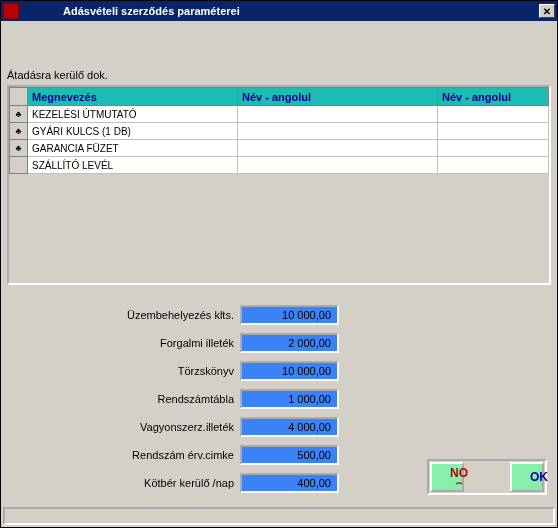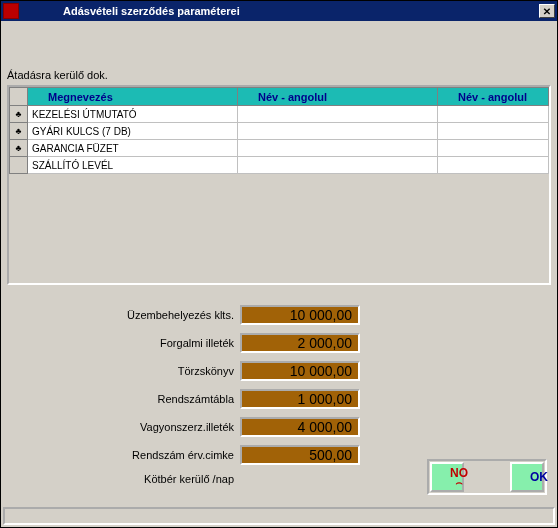--- a/index.html
+++ b/index.html
@@ -68,21 +68,21 @@
     width: 100%;
     border-collapse: collapse;
     background: #fff;
     table-layout: fixed;
   }
   table.grid th {
     background: #1cbbb4;
     color: #00008b;
     font-weight: bold;
     text-align: left;
-    padding: 2px 20px;
+    padding: 2px 4px;
     border: 1px solid #808080;
     font-size: 11px;
     height: 18px;
   }
   table.grid th.rowhdr {
     width: 18px;
     background: #d4d0c8;
     border: 1px solid #808080;
   }
   table.grid td {
@@ -110,27 +110,27 @@
     justify-content: flex-start;
     margin-bottom: 8px;
   }
   .form-label {
     width: 225px;
     text-align: right;
     padding-right: 6px;
     font-size: 11px;
   }
   .form-input {
-    width: 120px;
+    width: 99px;
     height: 20px;
     border: 2px inset #fff;
-    background: #a16207;
+    background: #3b82f6;
     text-align: right;
     padding: 0 6px;
-    font-size: 14px;
+    font-size: 11px;
     font-family: Arial, sans-serif;
   }
   .button-bar {
     position: absolute;
     right: 10px;
     bottom: 32px;
     display: flex;
     border: 2px inset #fff;
     padding: 1px;
   }
@@ -192,21 +192,21 @@
           <th>Név - angolul</th>
         </tr>
         <tr>
           <td class="marker">♣</td>
           <td>KEZELÉSI ÚTMUTATÓ</td>
           <td></td>
           <td></td>
         </tr>
         <tr>
           <td class="marker">♣</td>
-          <td>GYÁRI KULCS (7 DB)</td>
+          <td>GYÁRI KULCS (1 DB)</td>
           <td></td>
           <td></td>
         </tr>
         <tr>
           <td class="marker">♣</td>
           <td>GARANCIA FÜZET</td>
           <td></td>
           <td></td>
         </tr>
         <tr>
@@ -239,20 +239,21 @@
       <div class="form-row">
         <div class="form-label">Vagyonszerz.illeték</div>
         <input class="form-input" value="4 000,00" style="">
       </div>
       <div class="form-row">
         <div class="form-label">Rendszám érv.cimke</div>
         <input class="form-input" value="500,00" style="">
       </div>
       <div class="form-row">
         <div class="form-label">Kötbér kerülő /nap</div>
+        <input class="form-input" value="400,00" style="">
       </div>
     </div>
 
   </div>
 
   <div class="button-bar">
     <div class="dlg-btn no">
       <span>NO</span>
       <span class="no-smile">⌢</span>
     </div>

